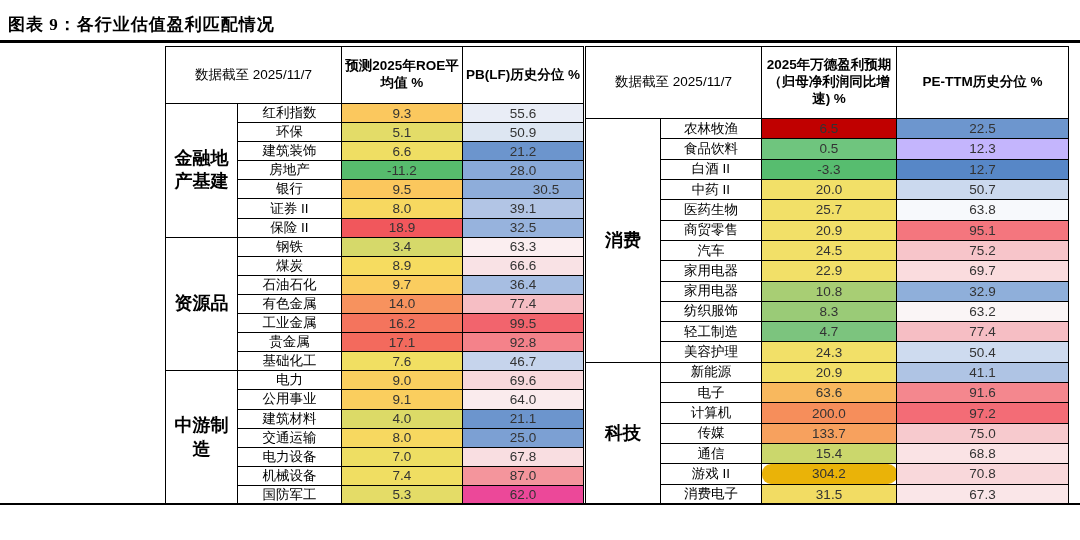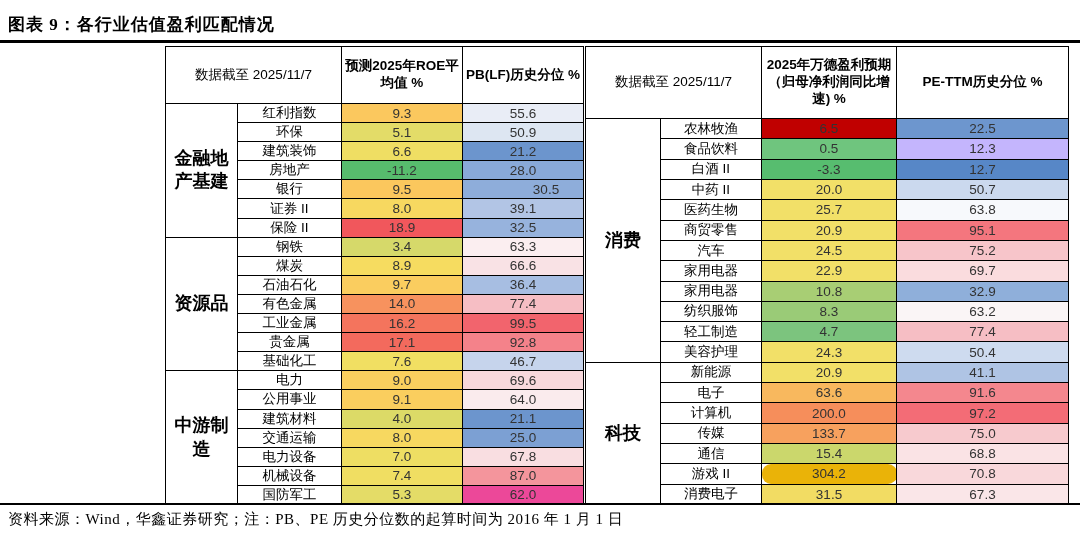--- a/index.html
+++ b/index.html
@@ -279,15 +279,14 @@
         </tr>
         <tr>
           <td class="industry">消费电子</td>
           <td class="val" style="background-color: rgb(242, 220, 99); text-align: center;">31.5</td>
           <td class="val" style="background-color: rgb(250, 230, 232);">67.3</td>
         </tr>
       </tbody>
   </table>
 
   <div class="bottom-rule"></div>
-  <div class="footer">资料来源：Wind，华鑫证券研究；注：PB、PE 历史分位数的起算时间为 2016 年 1 月 1 日</div>
 
 </div>
 
 </body></html>

